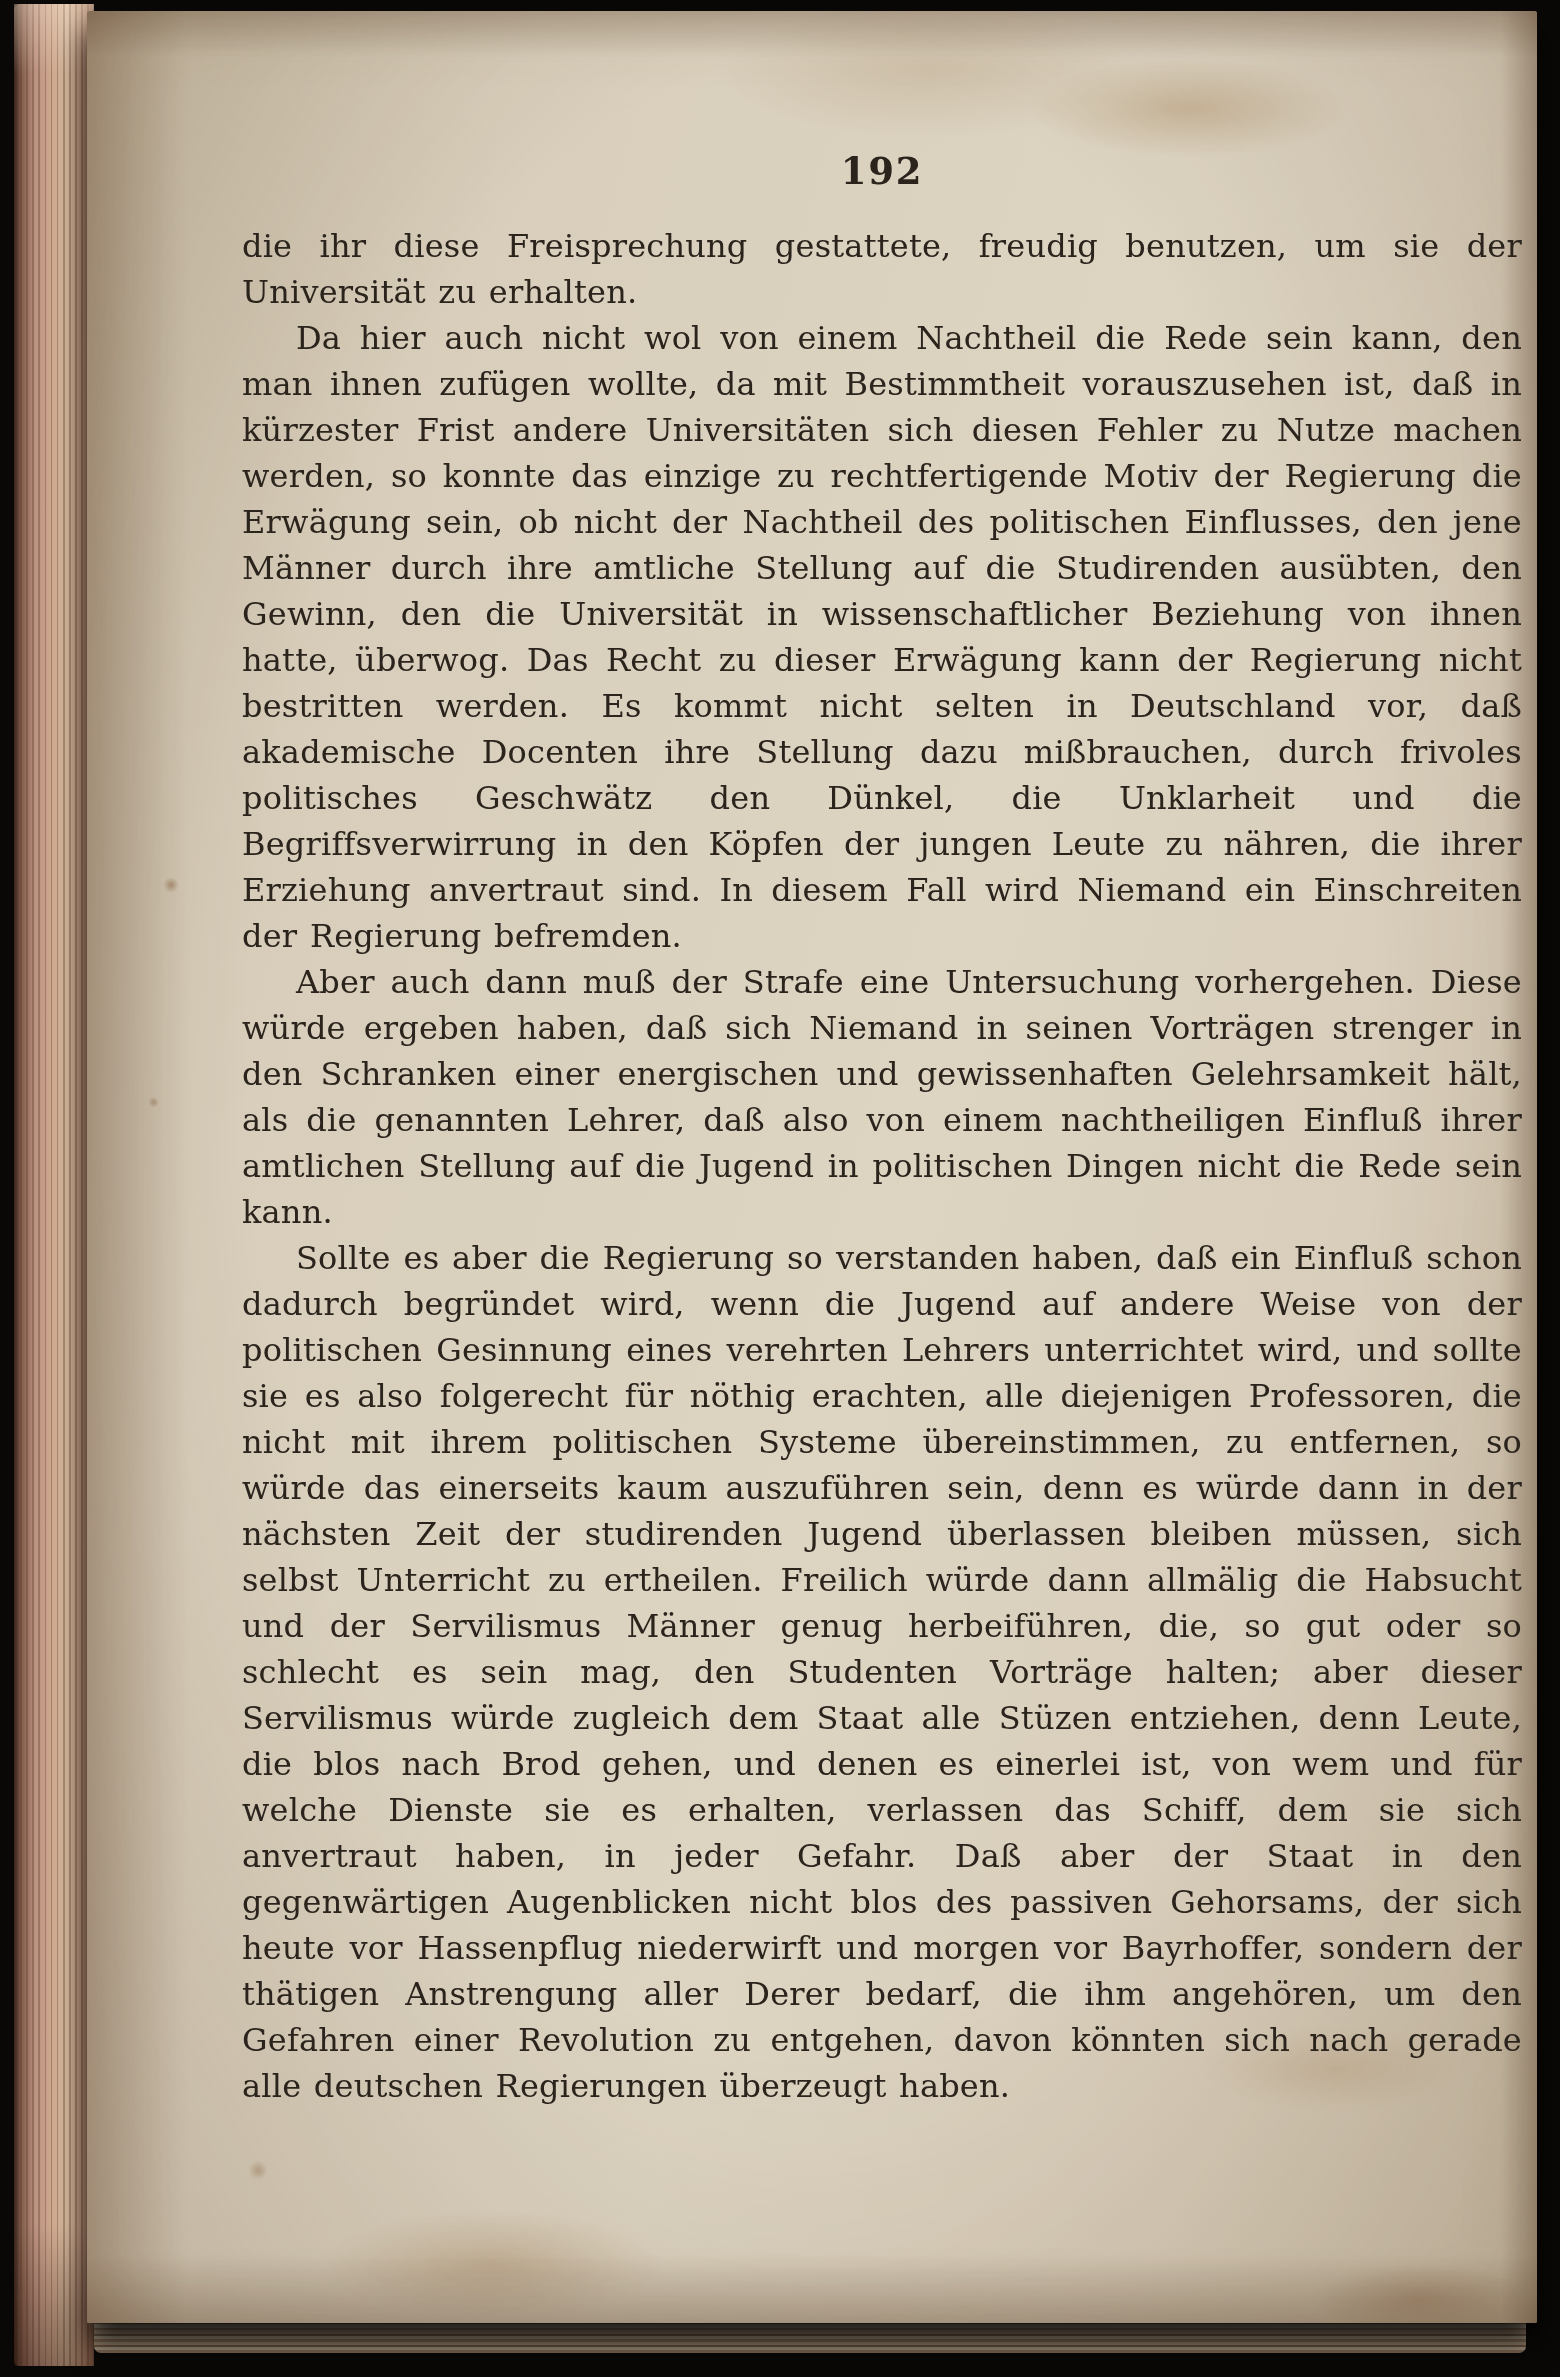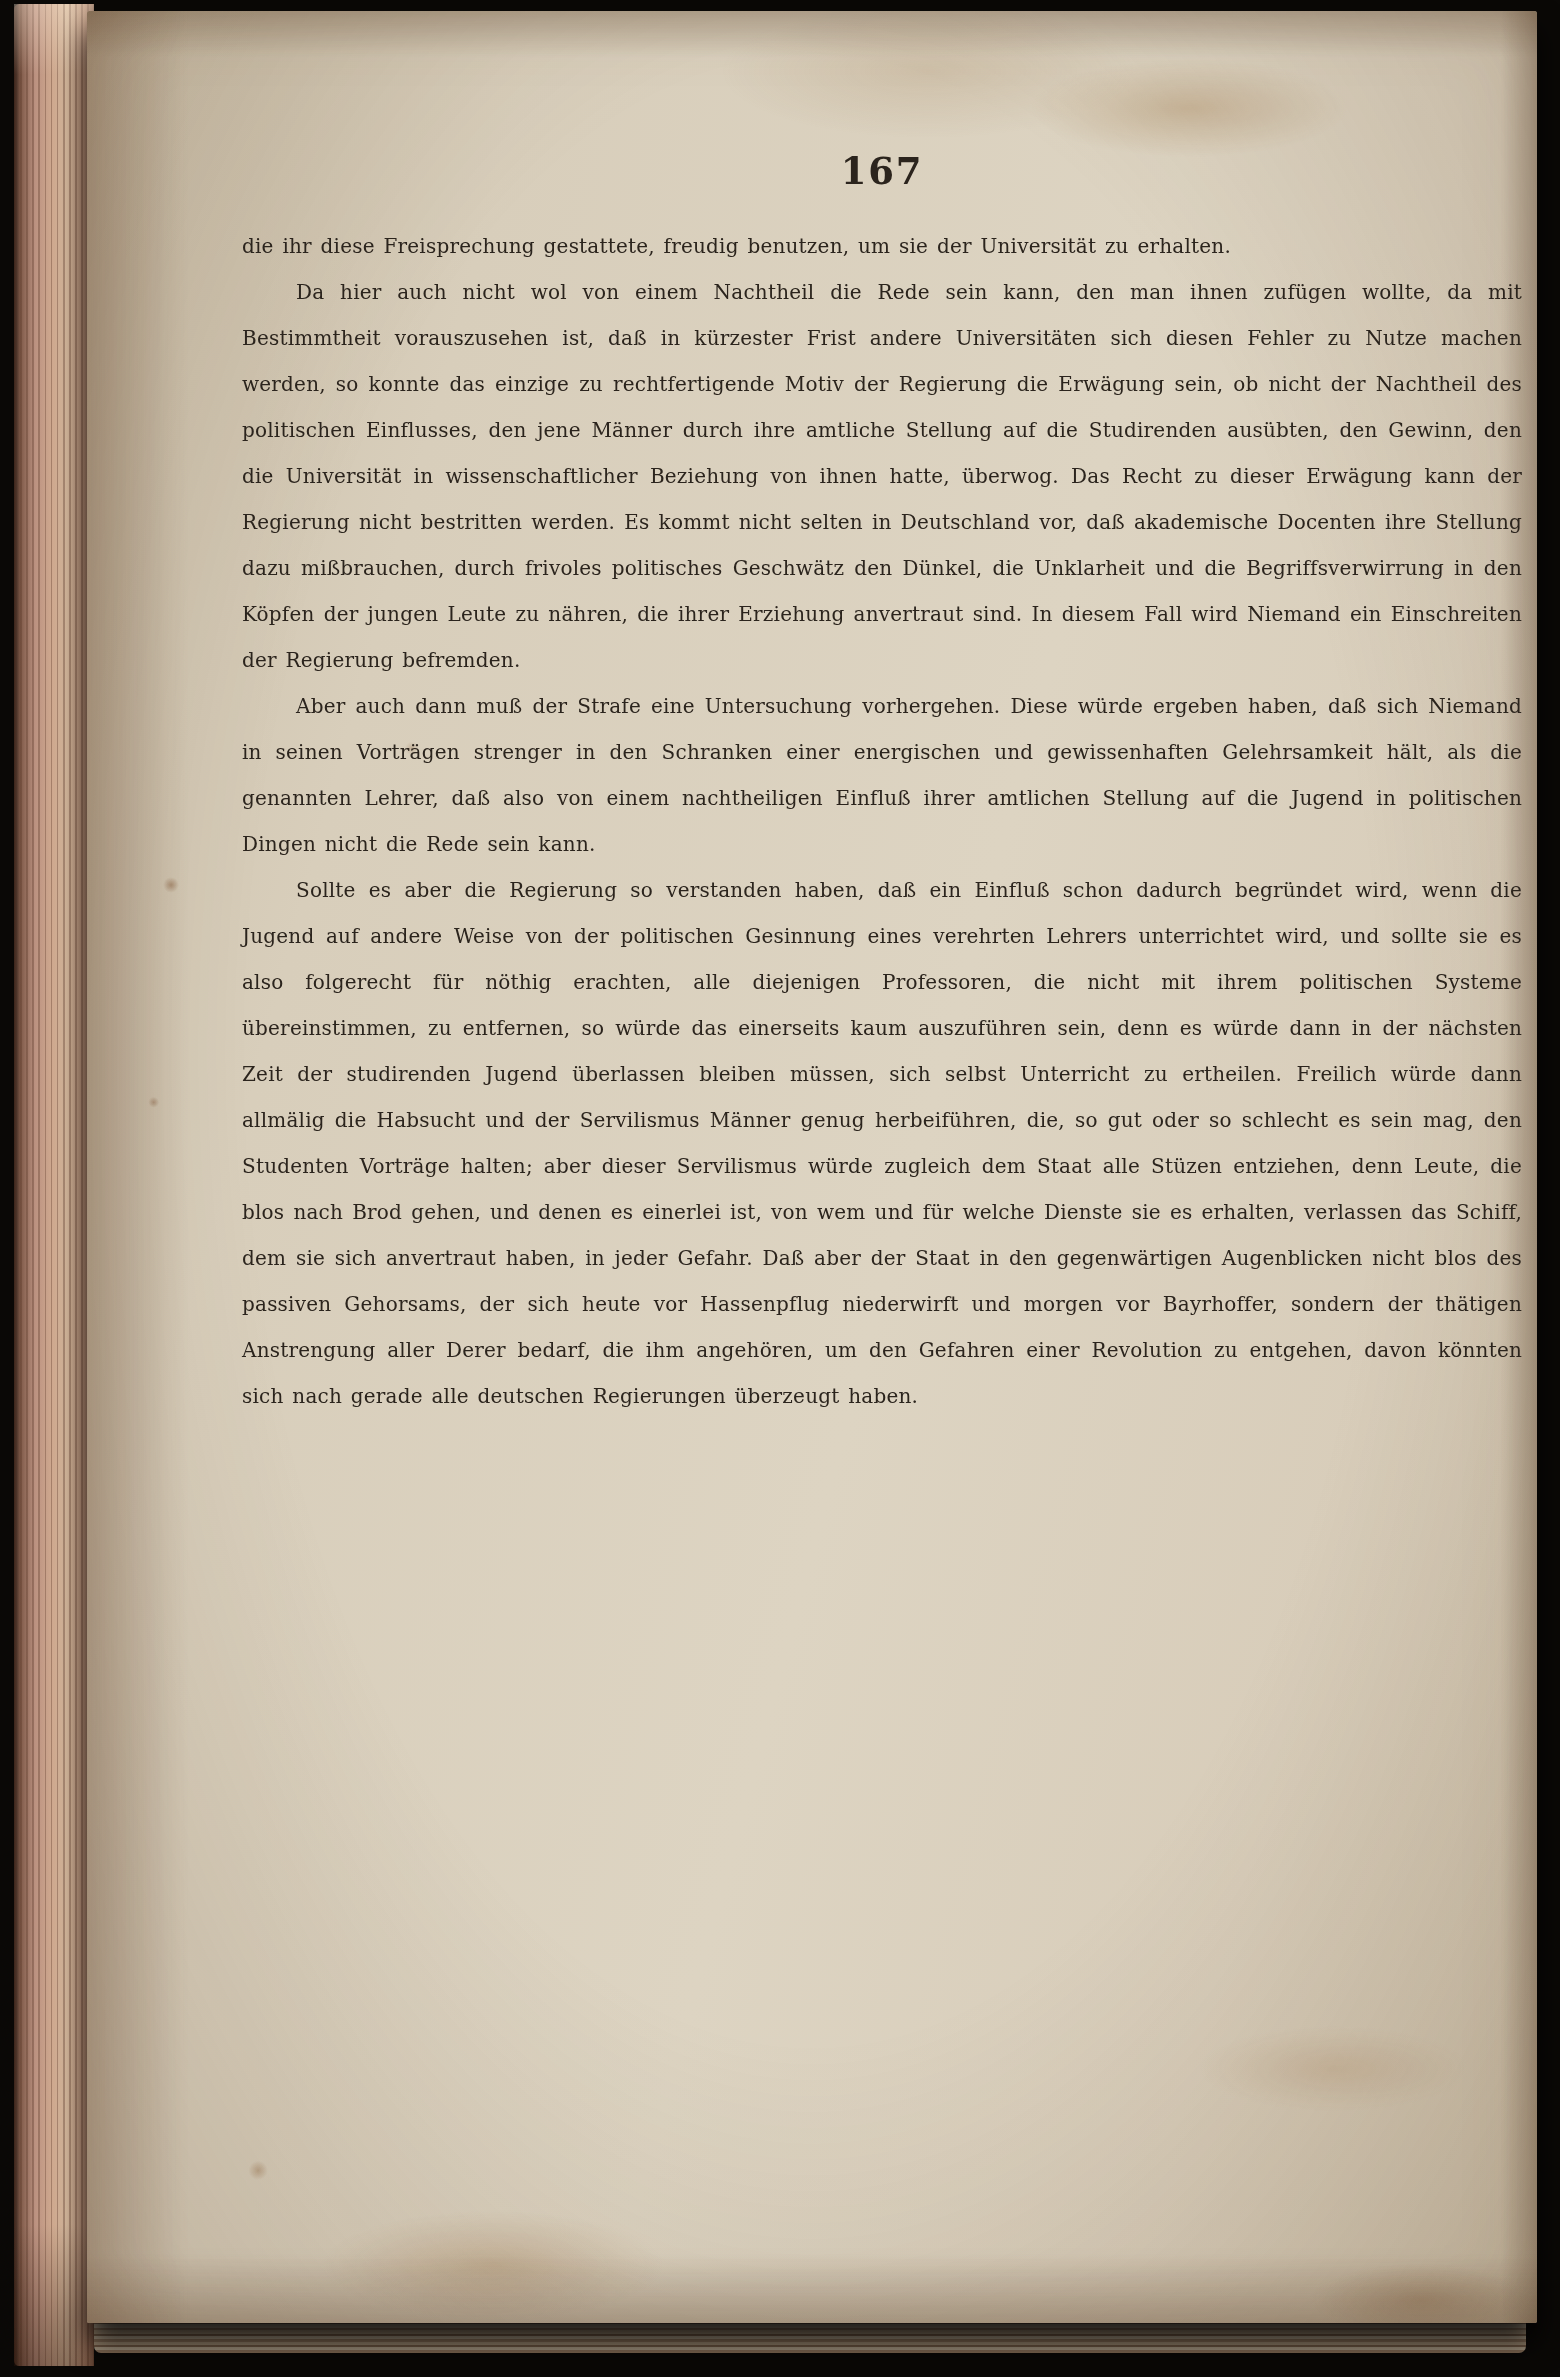--- a/index.html
+++ b/index.html
@@ -128,21 +128,21 @@
     letter-spacing: 1.7px;
     color: #2b241d;
   }
 
   .text-block {
     position: absolute;
     left: 155px;
     width: 1280px;
     top: 212px;
     color: #2b241d;
-    font-size: 20px;
+    font-size: 32px;
     line-height: 46px;
     text-align: justify;
     letter-spacing: 0.2px;
     word-spacing: 2.2px;
     hyphens: auto;
   }
 
   .text-block p {
     margin: 0;
     text-indent: 54px;
@@ -156,21 +156,21 @@
 <body>
 
 <div class="scene">
 
   <div class="stack-left"></div>
   <div class="stack-bottom"></div>
 
   <div class="page">
     <div class="stains"></div>
 
-    <div class="page-number">167</div>
+    <div class="page-number">192</div>
 
     <div class="text-block">
       <p class="first" lang="de">die ihr diese Freisprechung gestattete, freudig benutzen, um sie der Universität zu erhalten.</p>
       <p lang="de">Da hier auch nicht wol von einem Nachtheil die Rede sein kann, den man ihnen zufügen wollte, da mit Bestimmtheit vorauszusehen ist, daß in kürzester Frist andere Universitäten sich diesen Fehler zu Nutze machen werden, so konnte das einzige zu rechtfertigende Motiv der Regierung die Erwägung sein, ob nicht der Nachtheil des politischen Einflusses, den jene Männer durch ihre amtliche Stellung auf die Studirenden ausübten, den Gewinn, den die Universität in wissenschaftlicher Beziehung von ihnen hatte, überwog. Das Recht zu dieser Erwägung kann der Regierung nicht bestritten werden. Es kommt nicht selten in Deutschland vor, daß akademische Docenten ihre Stellung dazu mißbrauchen, durch frivoles politisches Geschwätz den Dünkel, die Unklarheit und die Begriffsverwirrung in den Köpfen der jungen Leute zu nähren, die ihrer Erziehung anvertraut sind. In diesem Fall wird Niemand ein Einschreiten der Regierung befremden.</p>
       <p lang="de">Aber auch dann muß der Strafe eine Untersuchung vorhergehen. Diese würde ergeben haben, daß sich Niemand in seinen Vorträgen strenger in den Schranken einer energischen und gewissenhaften Gelehrsamkeit hält, als die genannten Lehrer, daß also von einem nachtheiligen Einfluß ihrer amtlichen Stellung auf die Jugend in politischen Dingen nicht die Rede sein kann.</p>
       <p lang="de">Sollte es aber die Regierung so verstanden haben, daß ein Einfluß schon dadurch begründet wird, wenn die Jugend auf andere Weise von der politischen Gesinnung eines verehrten Lehrers unterrichtet wird, und sollte sie es also folgerecht für nöthig erachten, alle diejenigen Professoren, die nicht mit ihrem politischen Systeme übereinstimmen, zu entfernen, so würde das einerseits kaum auszuführen sein, denn es würde dann in der nächsten Zeit der studirenden Jugend überlassen bleiben müssen, sich selbst Unterricht zu ertheilen. Freilich würde dann allmälig die Habsucht und der Servilismus Männer genug herbeiführen, die, so gut oder so schlecht es sein mag, den Studenten Vorträge halten; aber dieser Servilismus würde zugleich dem Staat alle Stüzen entziehen, denn Leute, die blos nach Brod gehen, und denen es einerlei ist, von wem und für welche Dienste sie es erhalten, verlassen das Schiff, dem sie sich anvertraut haben, in jeder Gefahr. Daß aber der Staat in den gegenwärtigen Augenblicken nicht blos des passiven Gehorsams, der sich heute vor Hassenpflug niederwirft und morgen vor Bayrhoffer, sondern der thätigen Anstrengung aller Derer bedarf, die ihm angehören, um den Gefahren einer Revolution zu entgehen, davon könnten sich nach gerade alle deutschen Regierungen überzeugt haben.</p>
     </div>
   </div>
 
 </div>

